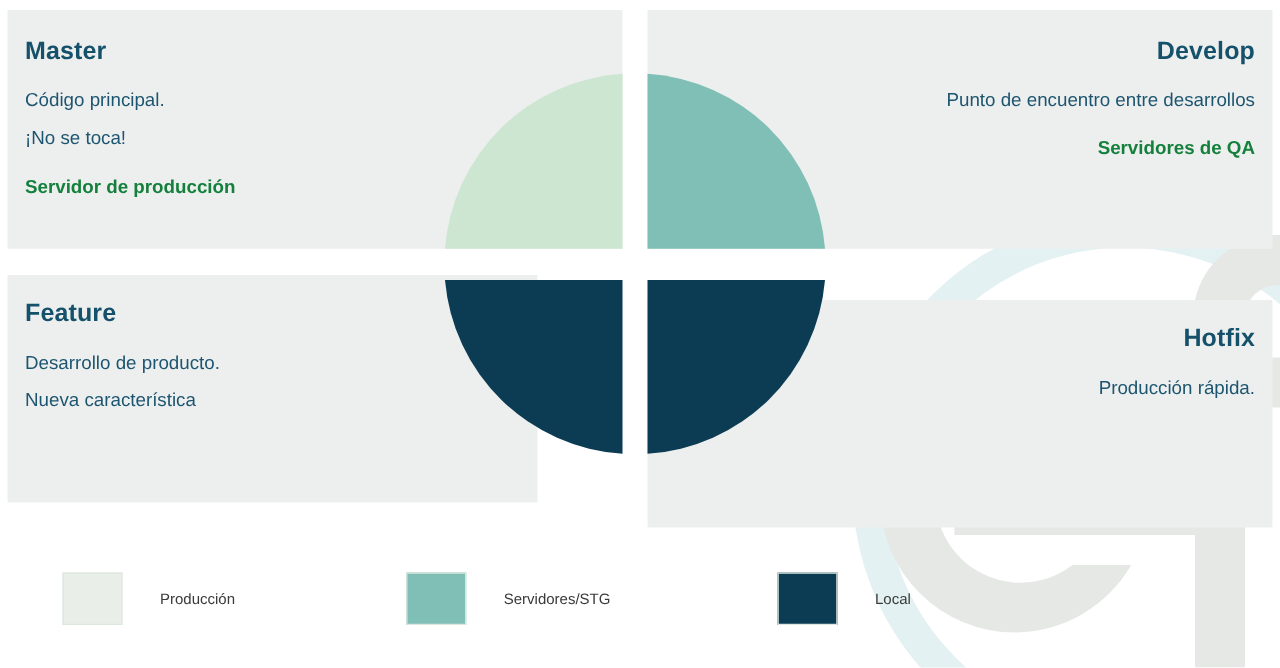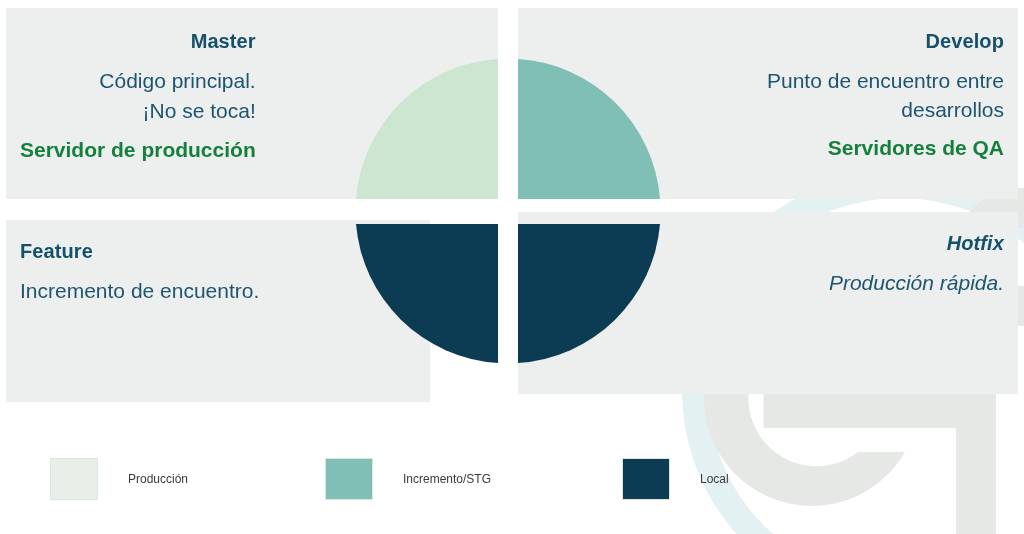--- a/index.html
+++ b/index.html
@@ -44,44 +44,44 @@
   }
   .panel {
     position: absolute;
     background: #edefee;
     box-sizing: border-box;
     overflow: hidden;
   }
   .panel.tl { left: 0;     top: 0;     width: 492px; height: 191px; }
   .panel.tr { left: 512px; top: 0;     width: 500px; height: 191px; }
   .panel.bl { left: 0;     top: 212px; width: 424px; height: 182px; }
-  .panel.br { left: 512px; top: 204px; width: 500px; height: 182px; font-style: italic; }
+  .panel.br { left: 512px; top: 232px; width: 500px; height: 182px; }
 
   .panel-text {
     position: absolute;
     z-index: 3;
   }
-  .panel.tl .panel-text { left: 14px;  top: 20px;  text-align: right; }
+  .panel.tl .panel-text { left: 14px;  top: 20px;  text-align: left; }
   .panel.bl .panel-text { left: 14px;  top: 18px;  text-align: left; }
   .panel.tr .panel-text { right: 14px; top: 20px;  text-align: right; width: 340px; }
   .panel.br .panel-text { right: 14px; top: 18px;  text-align: right; width: 340px; }
 
   .q-title {
     font-size: 20px;
     font-weight: bold;
     color: #15516b;
     letter-spacing: 0.1px;
     line-height: 26px;
     margin: 0 0 12px 0;
     white-space: nowrap;
   }
   .panel.tr .q-title, .panel.br .q-title { white-space: normal; }
 
   .q-line {
-    font-size: 21px;
+    font-size: 15px;
     font-weight: normal;
     color: #1d5570;
     line-height: 30px;
     margin: 0;
   }
   .q-line.strong {
     font-weight: bold;
     color: #15803d;
     margin-top: 9px;
   }
@@ -189,21 +189,22 @@
       <div class="panel-text">
         <div class="q-title">Develop</div>
         <div class="q-line wrap2">Punto de encuentro entre desarrollos</div>
         <div class="q-line strong">Servidores de QA</div>
       </div>
     </div>
 
     <div class="panel bl">
       <div class="panel-text">
         <div class="q-title">Feature</div>
-        <div class="q-line">Incremento de encuentro.</div>
+        <div class="q-line">Desarrollo de producto.</div>
+        <div class="q-line">Nueva característica</div>
       </div>
     </div>
 
     <div class="panel br">
       <div class="panel-text">
         <div class="q-title">Hotfix</div>
         <div class="q-line">Producción rápida.</div>
       </div>
     </div>
   </div>
@@ -218,21 +219,21 @@
 
   <div class="legend">
 
     <div class="legend-item i0">
       <span class="swatch" style="background:#E9EEE9"></span>
       <span class="legend-label">Producción</span>
     </div>
 
     <div class="legend-item i1">
       <span class="swatch" style="background:#7FBFB5"></span>
-      <span class="legend-label">Incremento/STG</span>
+      <span class="legend-label">Servidores/STG</span>
     </div>
 
     <div class="legend-item i2">
       <span class="swatch" style="background:#0B3C54"></span>
       <span class="legend-label">Local</span>
     </div>
   </div>
 
 </div>
 

